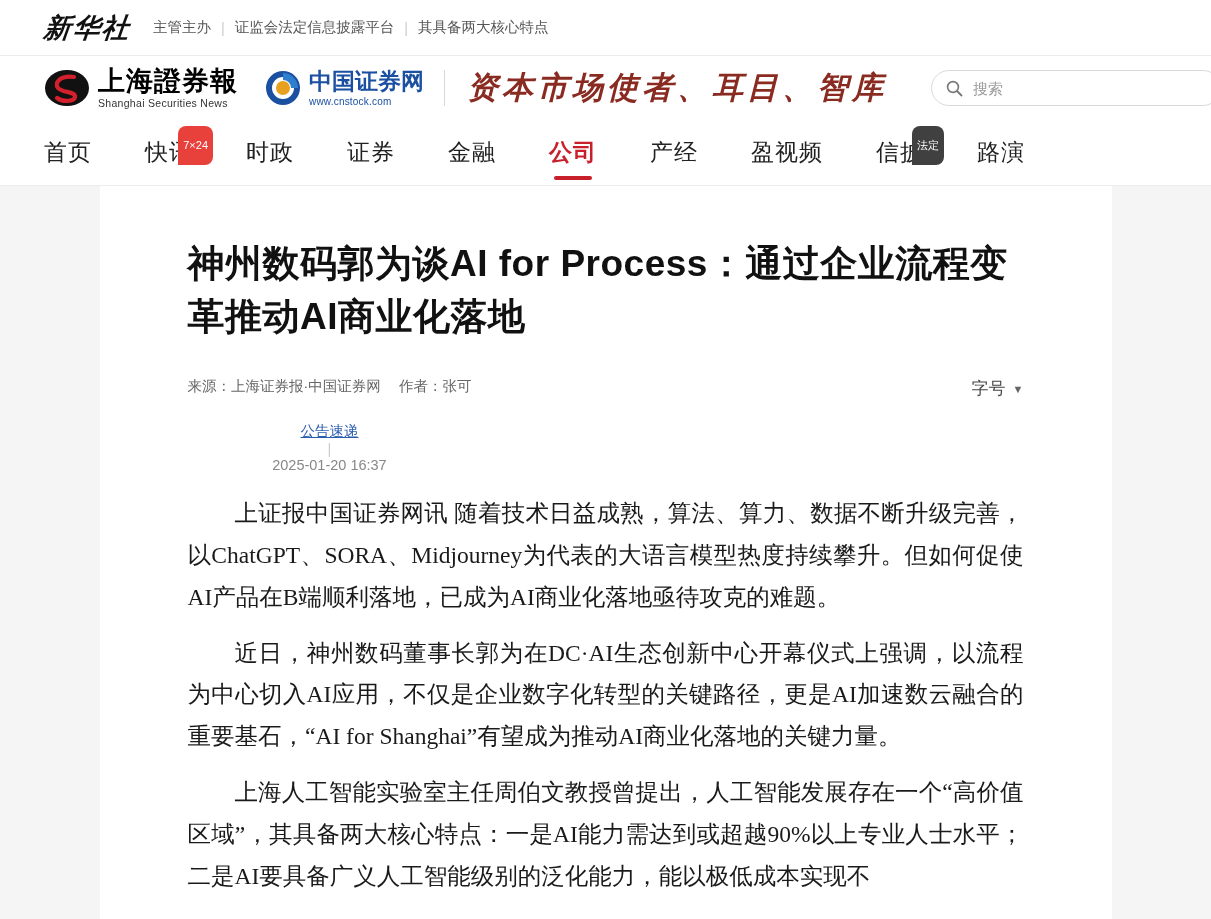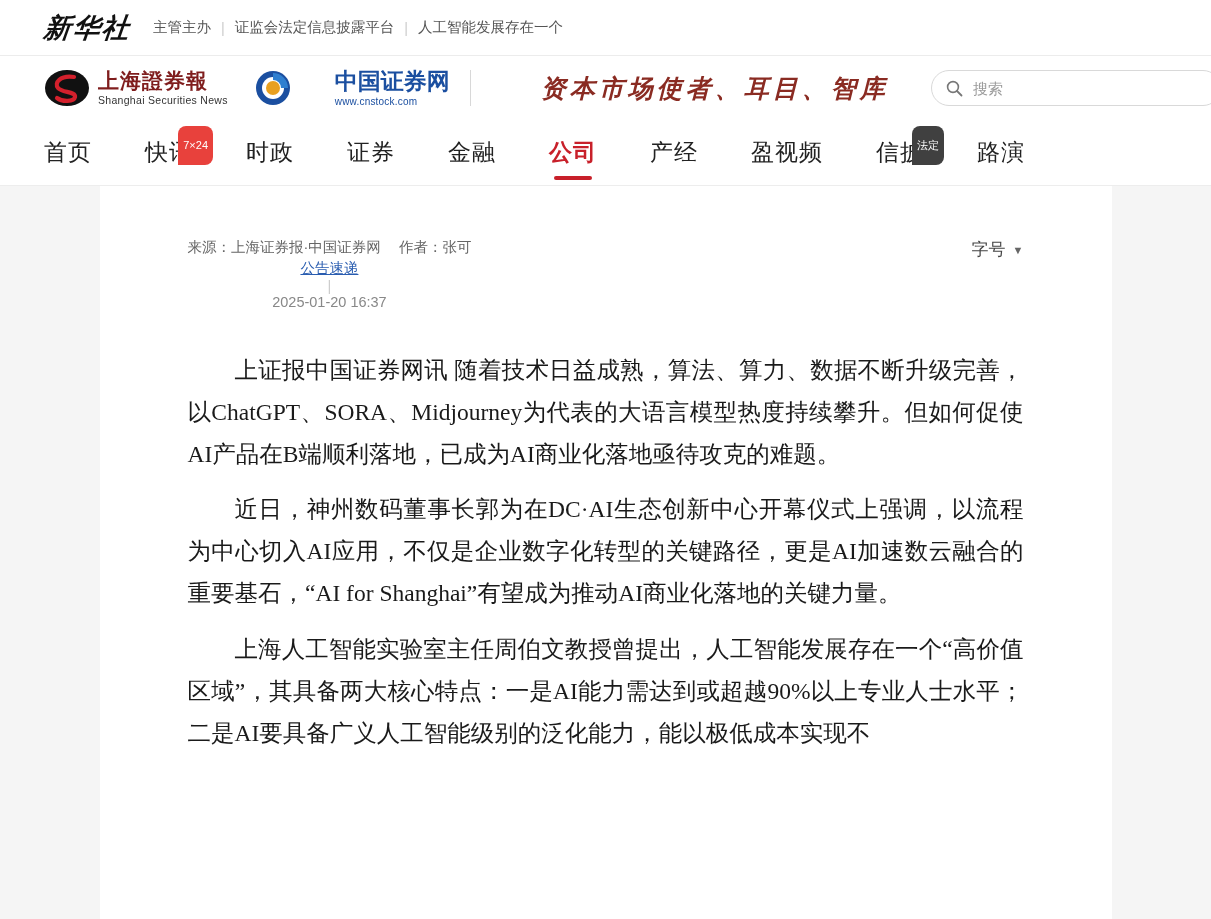--- a/index.html
+++ b/index.html
@@ -53,36 +53,35 @@
   .ssn-mark {
     width: 46px; height: 42px;
     margin-right: 8px;
     flex: none;
   }
   .ssn-text {
     line-height: 1;
   }
   .ssn-cn {
     font-family: Liberation Serif, serif;
-    font-size: 21px;
-    font-weight: bold;
-    color: #7f1d1d;
+    font-size: 27px;
+    font-weight: bold;
+    color: #000000;
     letter-spacing: 1px;
   }
   .ssn-en {
     font-size: 10.5px;
     color: #333;
     letter-spacing: .3px;
     margin-top: 3px;
   }
   .cnstock {
     display: flex;
     align-items: center;
     margin-left: 26px;
-    gap: 36px;
   }
   .cnstock-mark {
     width: 38px; height: 38px;
     margin-right: 7px;
     flex: none;
   }
   .cnstock-cn {
     font-family: "Liberation Serif", serif;
     font-size: 23px;
     font-weight: bold;
@@ -95,26 +94,25 @@
     margin-top: 3px;
     letter-spacing: .2px;
   }
   .mast-divider {
     width: 1px; height: 36px;
     background: #d8d8d8;
     margin: 0 22px 0 20px;
   }
   .slogan {
     font-family: "Liberation Serif", serif;
-    font-size: 25px;
+    font-size: 31px;
     font-weight: bold;
     font-style: italic;
     color: #8a2b22;
     letter-spacing: 4px;
-    margin-left: 48px;
   }
   .search-box {
     position: absolute;
     right: -10px;
     top: 14px;
     width: 290px;
     height: 36px;
     border: 1px solid #d9d9d9;
     border-radius: 18px;
     background: #fff;
@@ -202,21 +200,21 @@
     color: #111;
     letter-spacing: .5px;
     margin: 0 0 34px 0;
   }
   .meta-row {
     display: flex;
     align-items: flex-start;
     justify-content: space-between;
   }
   .meta-left { font-size: 14.5px; color: #666; }
-  .meta-source { margin-bottom: 2px; }
+  .meta-source { margin-bottom: 26px; }
   .meta-source .author { margin-left: 14px; }
   .meta-line2 { display: flex; align-items: center; flex-direction: column; }
   .tag-link {
     color: #2a5db0;
     text-decoration: underline;
     cursor: pointer;
   }
   .meta-line2 .bar { color: #ccc; margin: 0 10px; }
   .meta-date { color: #888; }
   .fontsize {
@@ -225,21 +223,21 @@
     display: flex;
     align-items: center;
     cursor: pointer;
   }
   .fontsize .caret {
     margin-left: 7px;
     font-size: 11px;
     color: #666;
   }
   .body {
-    margin-top: 40px;
+    margin-top: 20px;
     font-family: "Liberation Serif", serif;
     font-size: 23.5px;
     line-height: 1.78;
     color: #1a1a1a;
     text-align: justify;
   }
   .body p {
     margin: 0 0 14px 0;
     text-indent: 2em;
   }
@@ -247,21 +245,21 @@
 </head>
 <body>
 
 <div class="topbar">
   <div class="xinhua-logo">新华社</div>
   <div class="topbar-links">
     <span>主管主办</span>
     <span class="sep">|</span>
     <span>证监会法定信息披露平台</span>
     <span class="sep">|</span>
-    <span>人工智能发展存在一个</span>
+    <span>其具备两大核心特点</span>
   </div>
 </div>
 
 <div class="masthead">
   <svg class="ssn-mark" viewBox="0 0 46 42">
     <ellipse cx="23" cy="21" rx="22" ry="18" fill="#111"></ellipse>
     <path d="M30 10 C16 8, 10 16, 14 21 C18 26, 32 24, 31 30 C30 35, 18 35, 13 31" stroke="#d4202c" stroke-width="4.2" fill="none" stroke-linecap="round"></path>
   </svg>
   <div class="ssn-text">
     <div class="ssn-cn">上海證券報</div>
@@ -323,20 +321,21 @@
     <span>信披</span>
     <span class="nav-badge blue">法定</span>
   </div>
   <div class="nav-item">
       <span>路演</span>
     </div>
 </div>
 
 <div class="page">
   <div class="article">
+    <h1 class="headline">神州数码郭为谈AI for Process：通过企业流程变革推动AI商业化落地</h1>
 
     <div class="meta-row">
       <div class="meta-left">
         <div class="meta-source">
           <span>来源：上海证券报·中国证券网</span>
           <span class="author">作者：张可</span>
         </div>
         <div class="meta-line2">
           <span class="tag-link">公告速递</span>
           <span class="bar">|</span>

